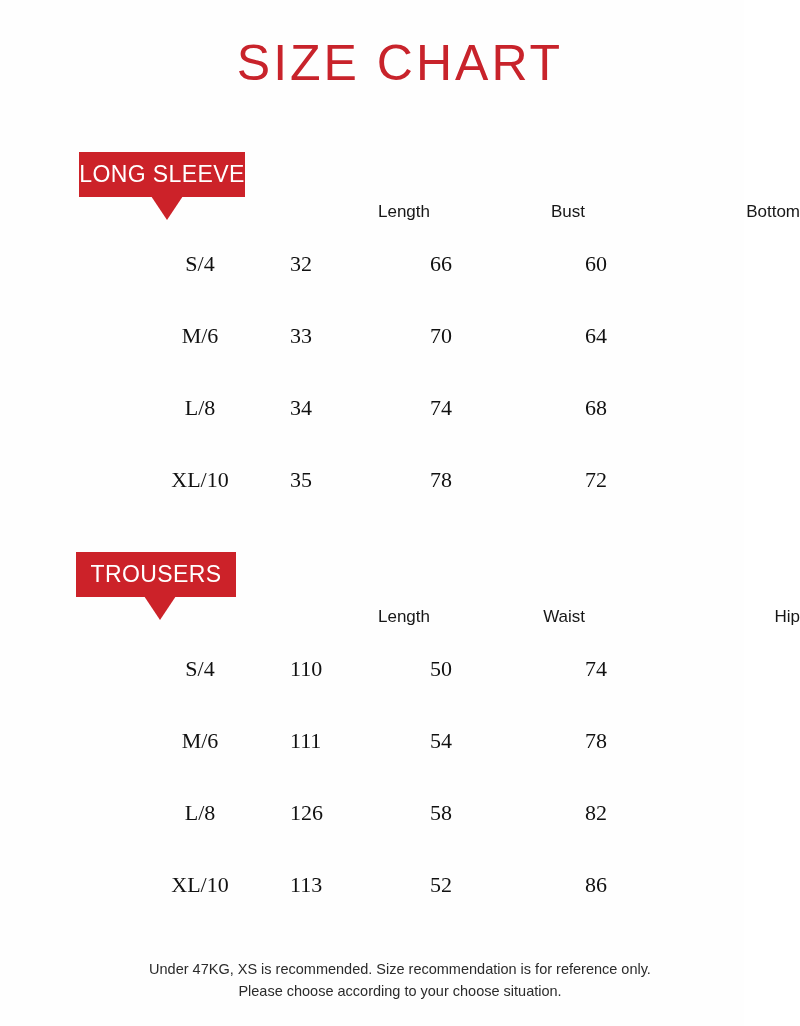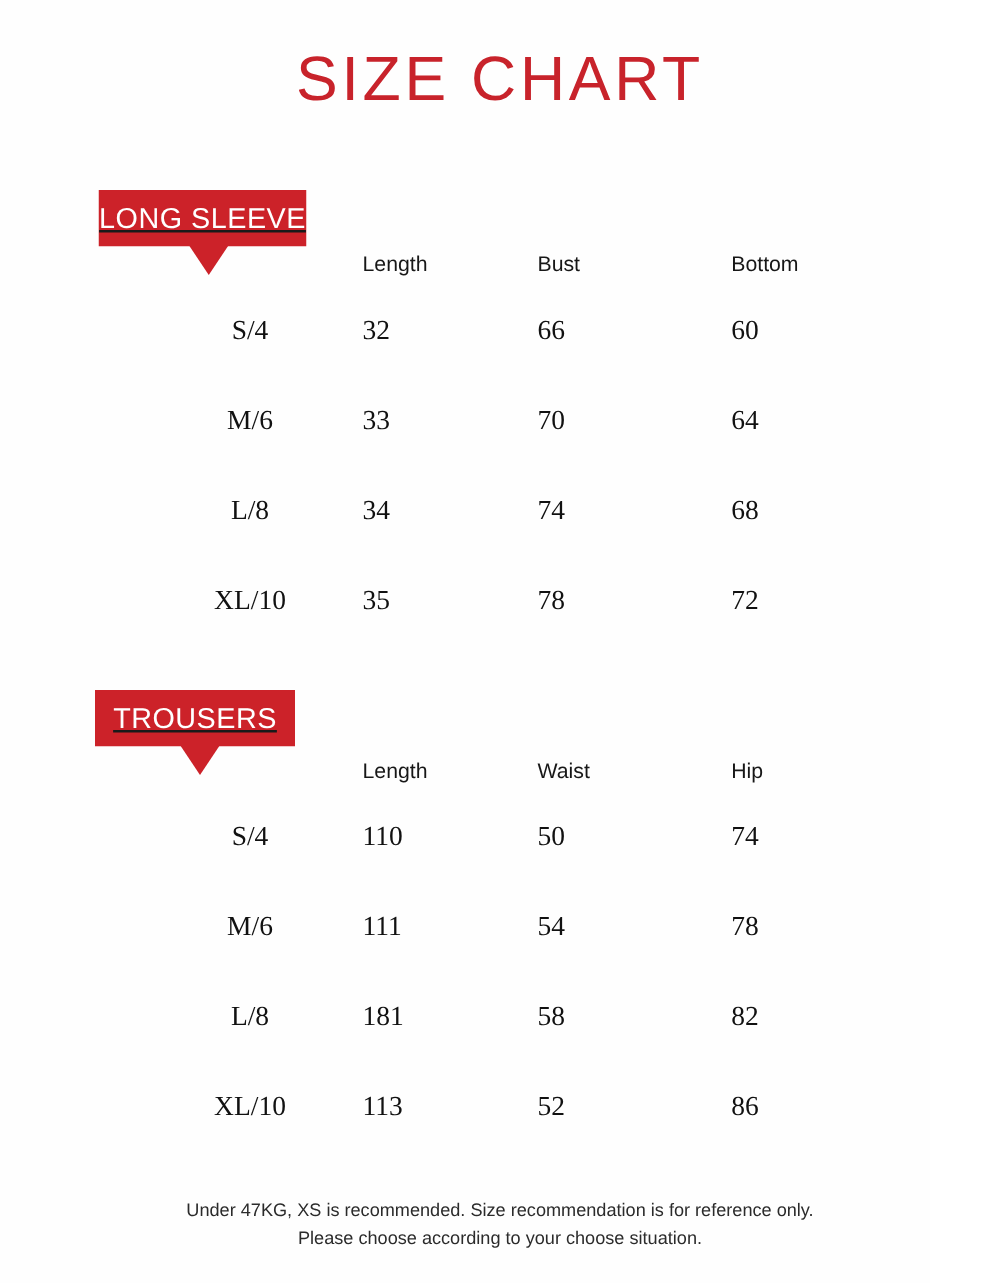--- a/index.html
+++ b/index.html
@@ -40,21 +40,20 @@
   }
 
   
   .banner {
     position: absolute;
     height: 45px;
     background: #CC2229;
     display: flex;
     align-items: center;
     justify-content: center;
-    text-decoration: underline;
   }
   .banner-label {
     color: #ffffff;
     font-family: "Liberation Sans", sans-serif;
     font-size: 23px;
     font-weight: 400;
     letter-spacing: 0.4px;
     line-height: 1;
     white-space: nowrap;
   }
@@ -87,21 +86,21 @@
   .size-table col.c-size   { width: 290px; }
   .size-table col.c-v1     { width: 140px; }
   .size-table col.c-v2     { width: 155px; }
   .size-table col.c-v3     { width: 215px; }
 
   .size-table th {
     font-family: "Liberation Sans", sans-serif;
     font-size: 17px;
     font-weight: 400;
     color: #171717;
-    text-align: left;
+    text-align: right;
     padding: 0;
     height: 32px;
     vertical-align: middle;
   }
   .size-table th.col-size-head { text-align: center; }
 
   .size-table td {
     font-family: "Liberation Serif", serif;
     font-size: 22px;
     font-weight: 400;
@@ -215,21 +214,21 @@
         <td>74</td>
       </tr>
       <tr>
         <td class="size-cell">M/6</td>
         <td>111</td>
         <td>54</td>
         <td>78</td>
       </tr>
       <tr>
         <td class="size-cell">L/8</td>
-        <td>181</td>
+        <td>126</td>
         <td>58</td>
         <td>82</td>
       </tr>
       <tr>
         <td class="size-cell">XL/10</td>
         <td>113</td>
         <td>52</td>
         <td>86</td>
       </tr>
     </tbody>

